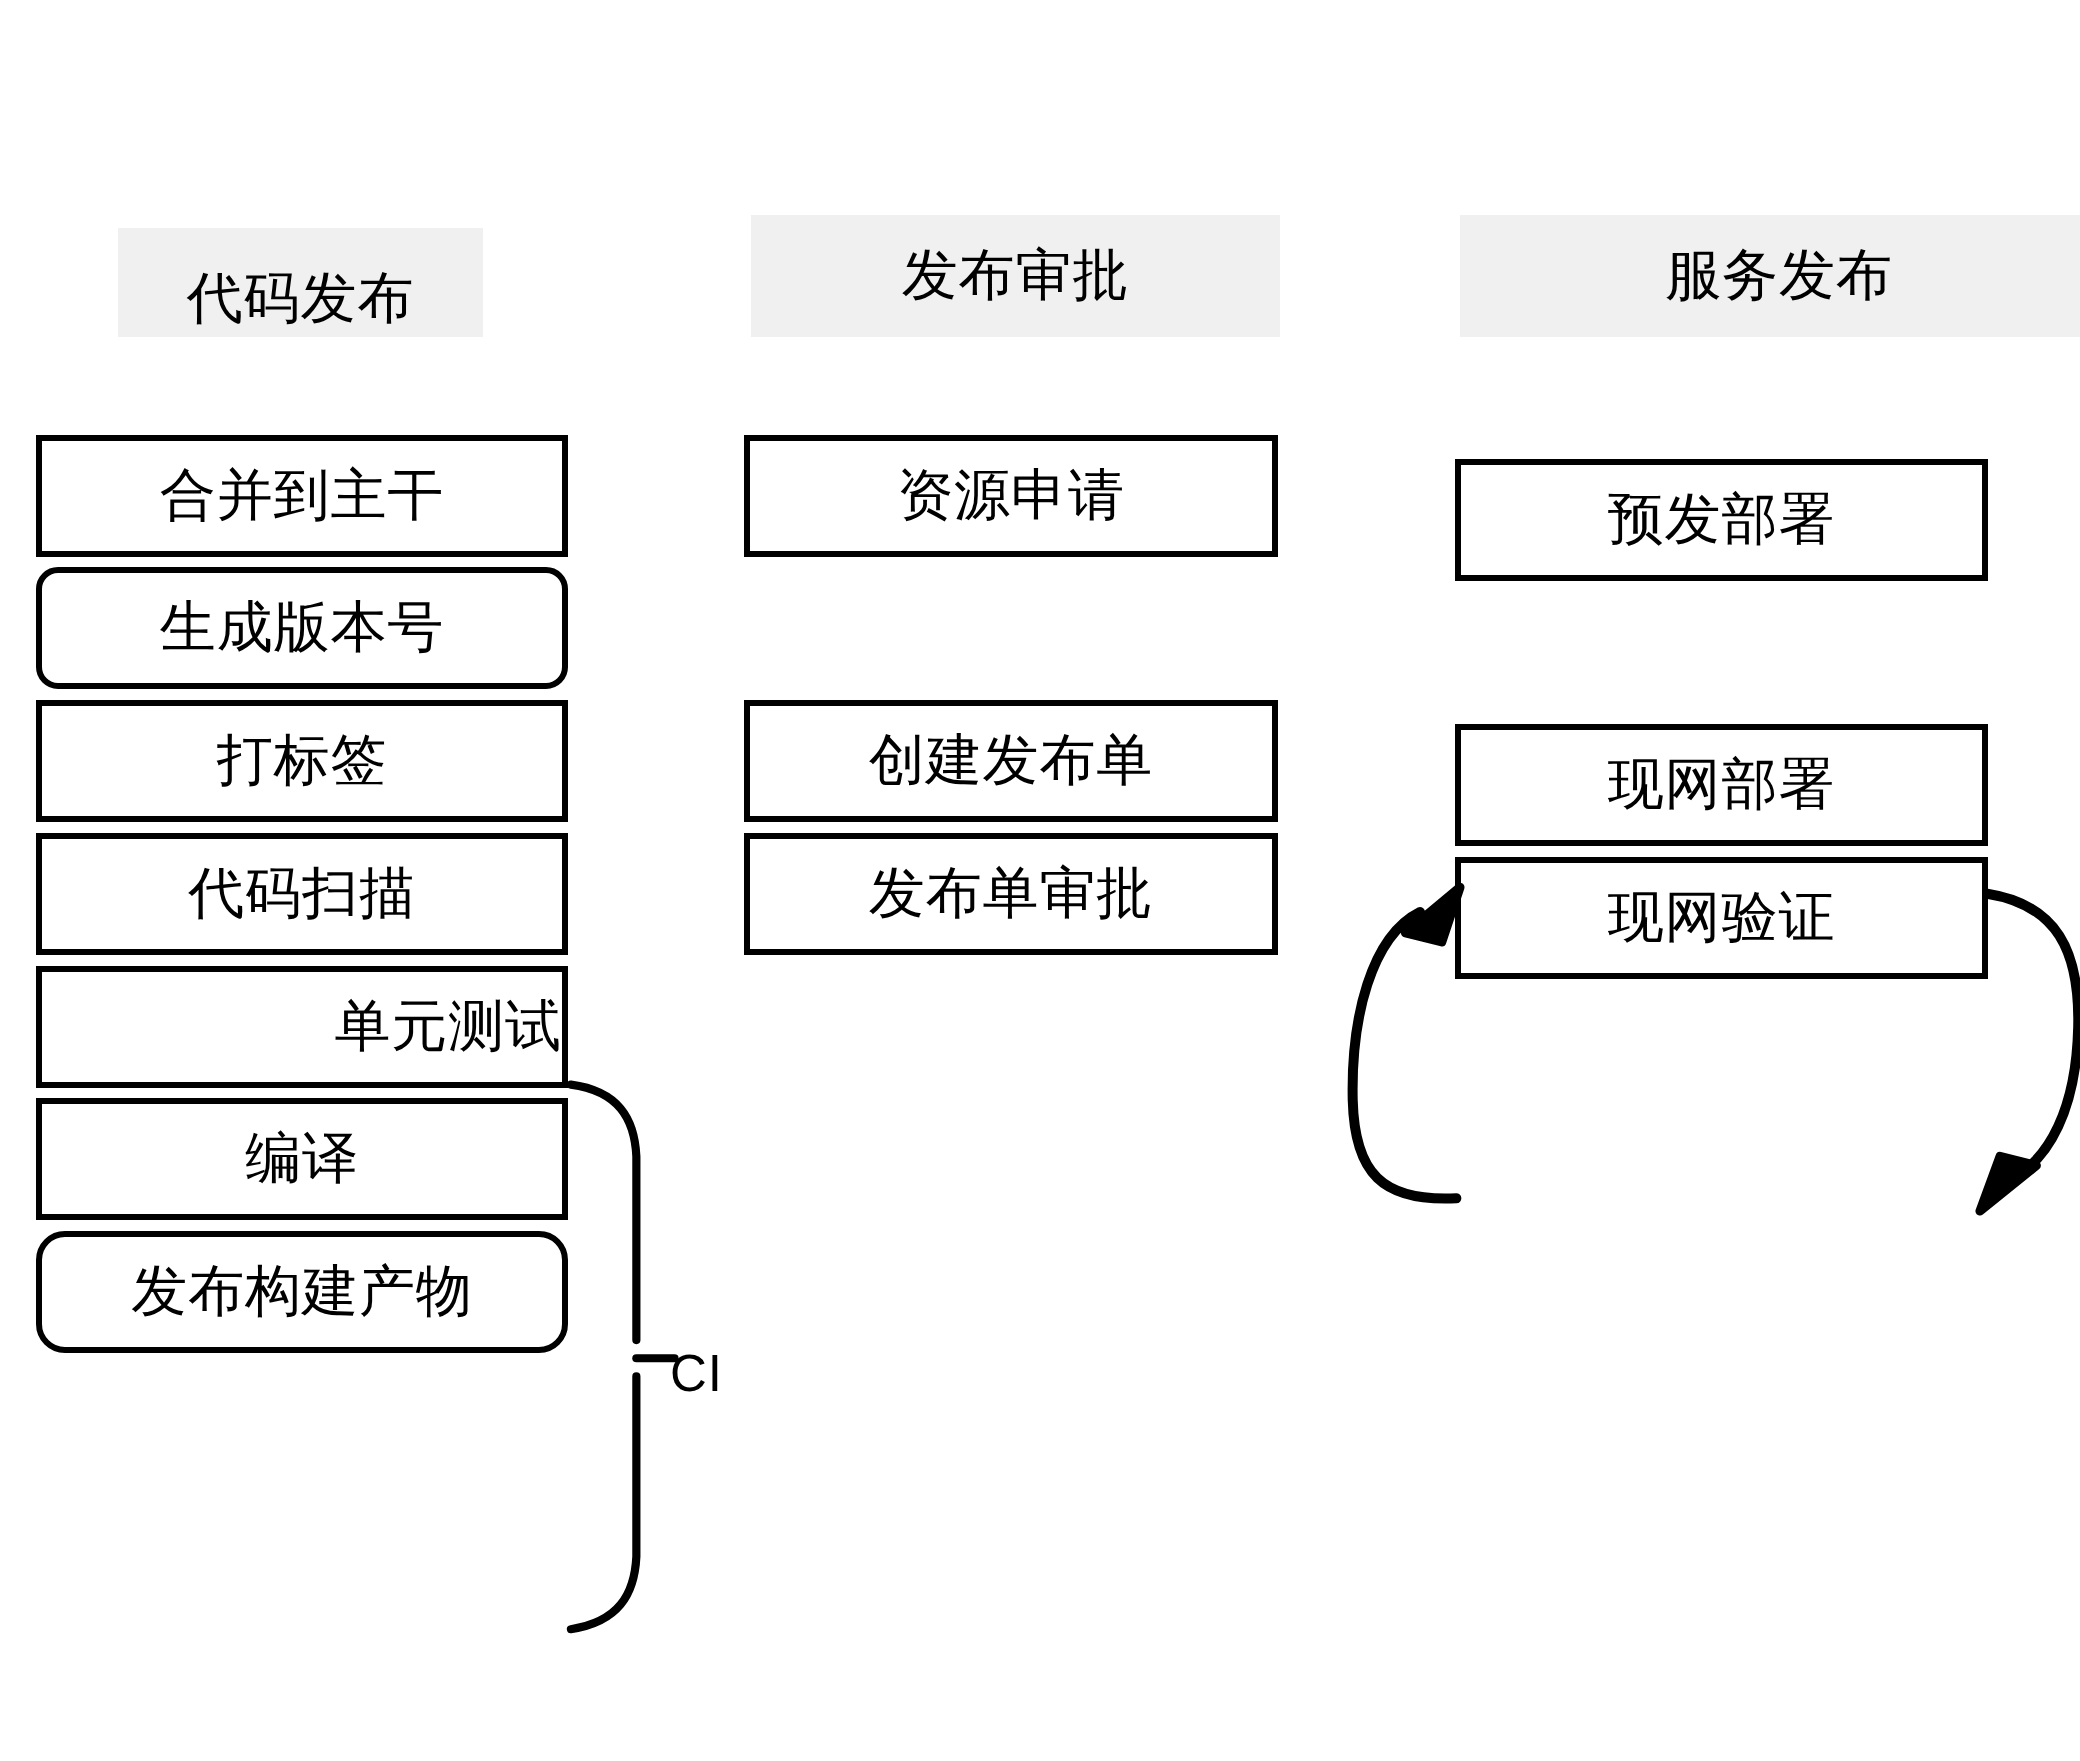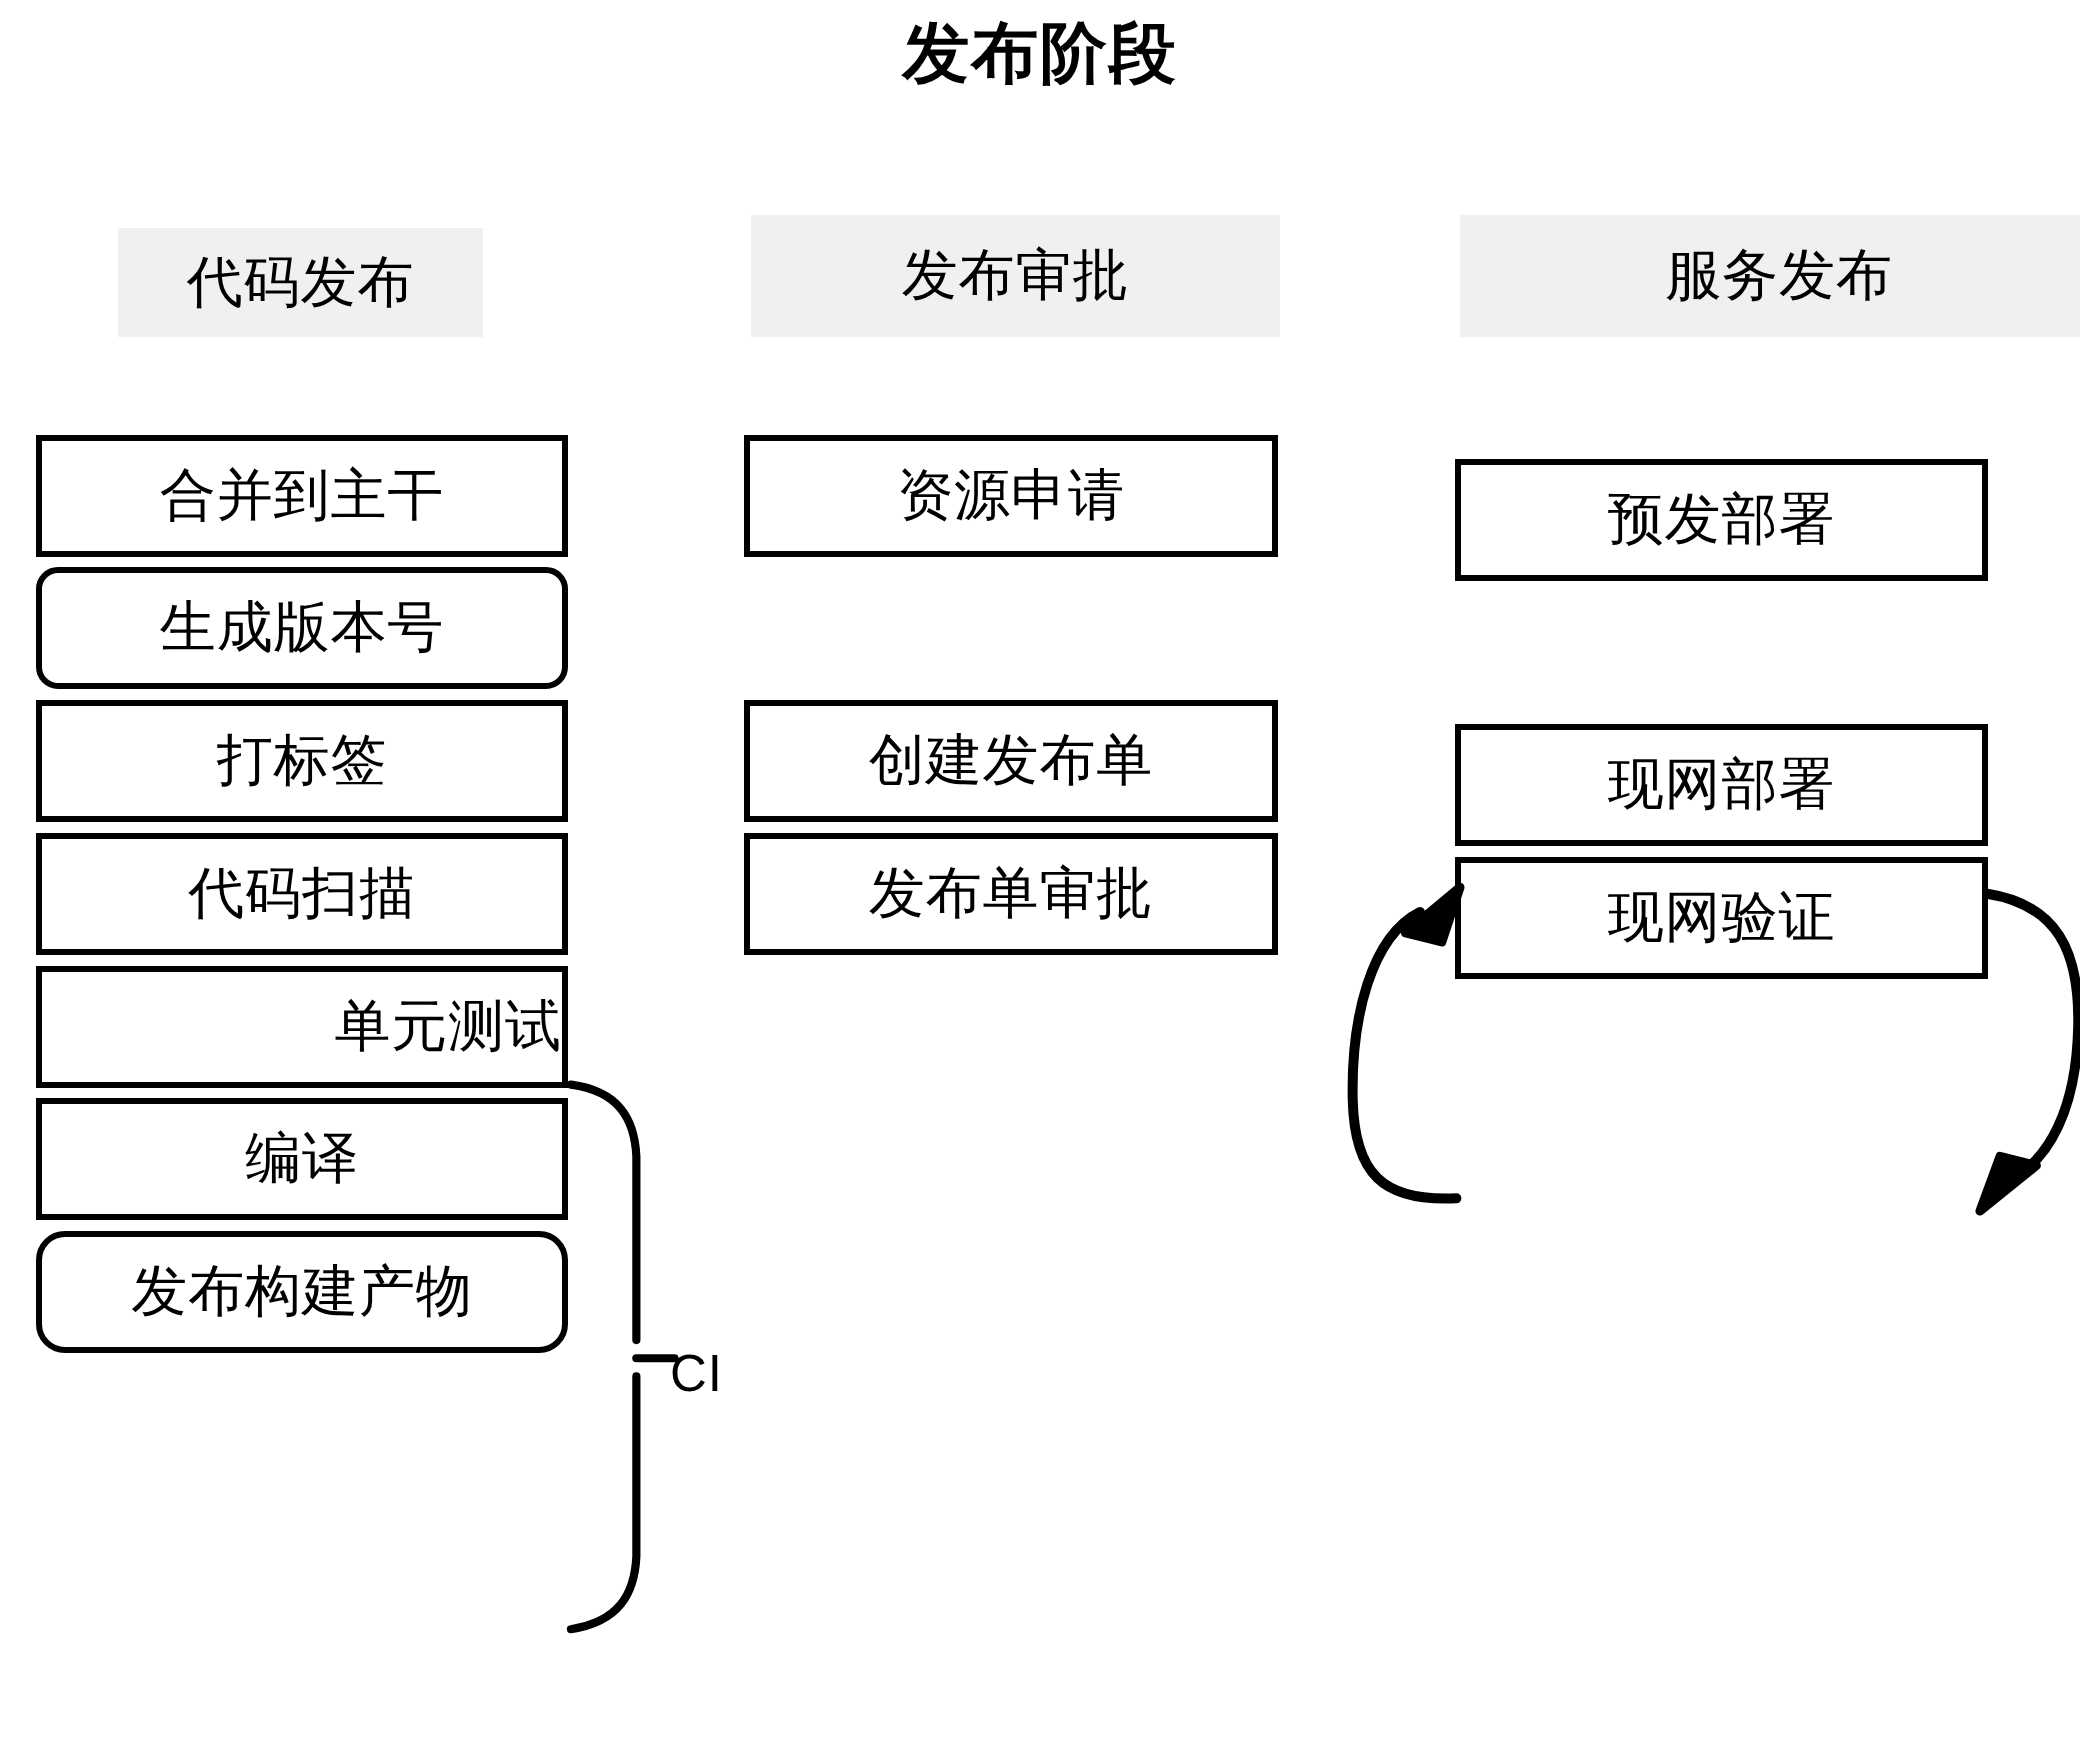--- a/index.html
+++ b/index.html
@@ -41,21 +41,21 @@
     position: absolute;
     background: #f0f0f0;
     color: #000000;
     font-size: 56px;
     font-weight: 400;
     display: flex;
     align-items: center;
     justify-content: center;
     letter-spacing: 0.9px;
   }
-  #header-0 { left: 118px;  top: 228px; width: 365px; height: 109px; }
+  #header-0 { left: 118px;  top: 228px; width: 365px; height: 109px; align-items: flex-end; }
   #header-1 { left: 751px;  top: 215px; width: 529px; height: 122px; }
   #header-2 { left: 1460px; top: 215px; width: 638px; height: 122px; }
 
   
   .node-box {
     position: absolute;
     border: 6.4px solid #000000;
     background: #ffffff;
     box-sizing: border-box;
     display: flex;
@@ -98,21 +98,20 @@
     font-size: 51px;
     color: #000000;
     letter-spacing: 0.9px;
   }
 </style>
 </head>
 <body>
 
 <div id="diagram-root">
 
-  <div class="title">发布阶段</div>
 
   <div class="col-header" id="header-0">
     <span>代码发布</span>
   </div>
   <div class="col-header" id="header-1">
     <span>发布审批</span>
   </div>
   <div class="col-header" id="header-2">
     <span>服务发布</span>
   </div>

